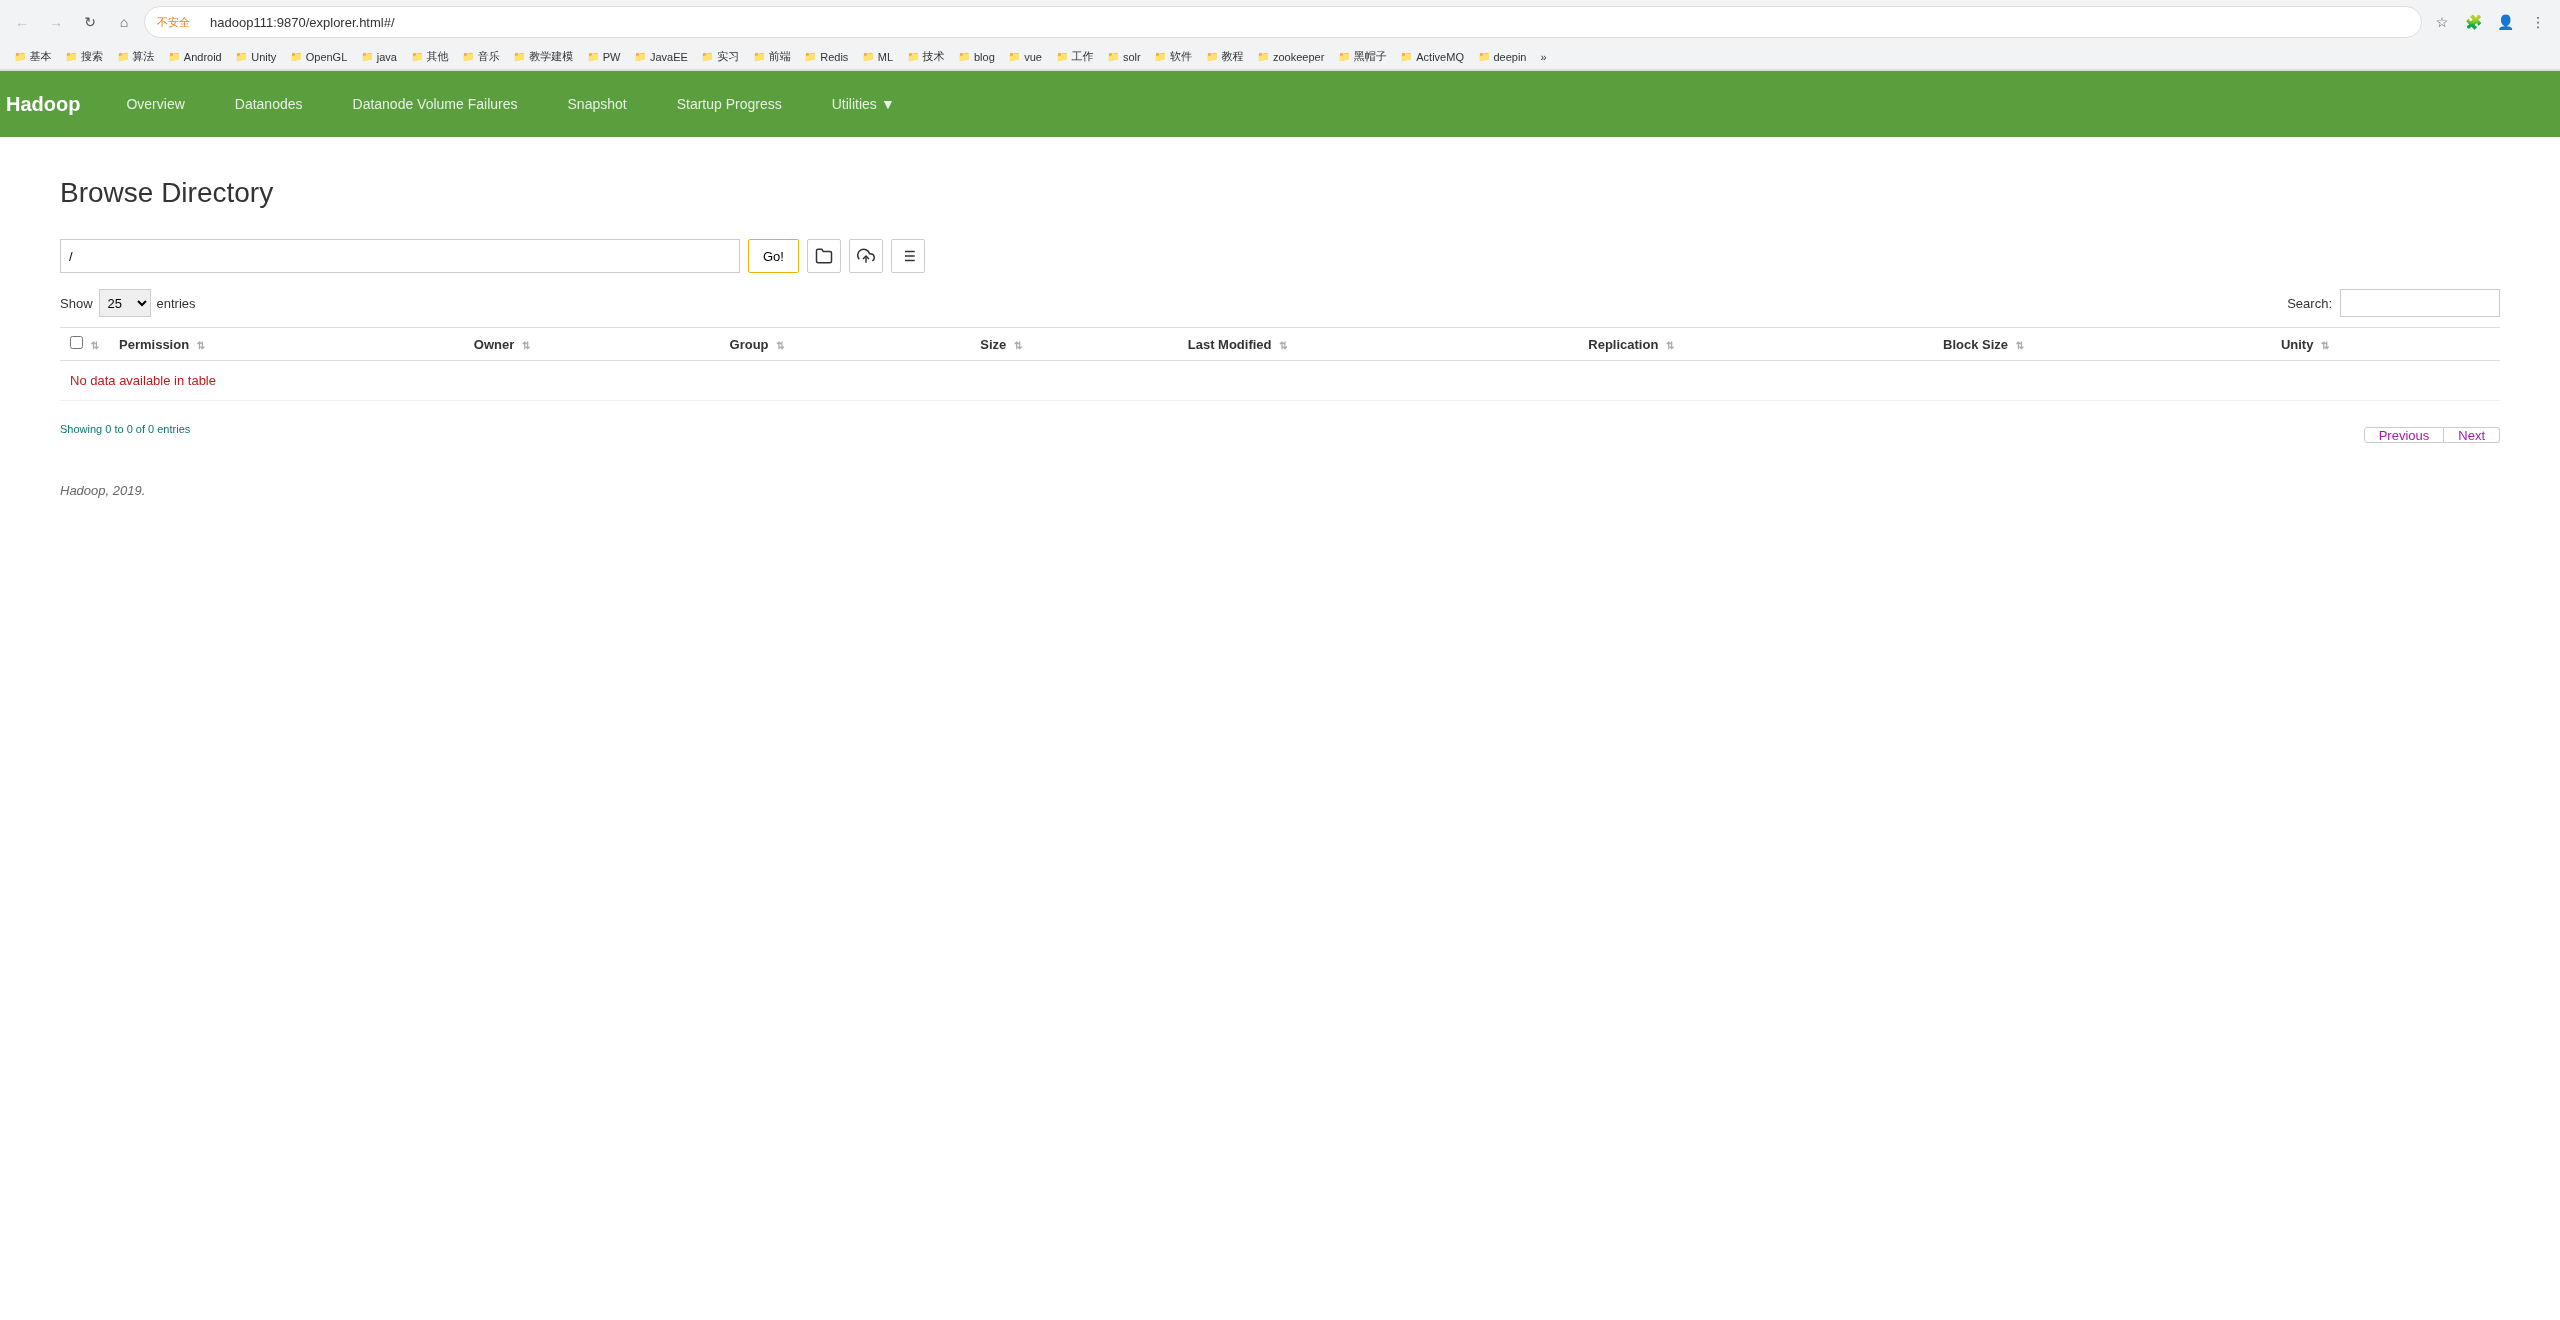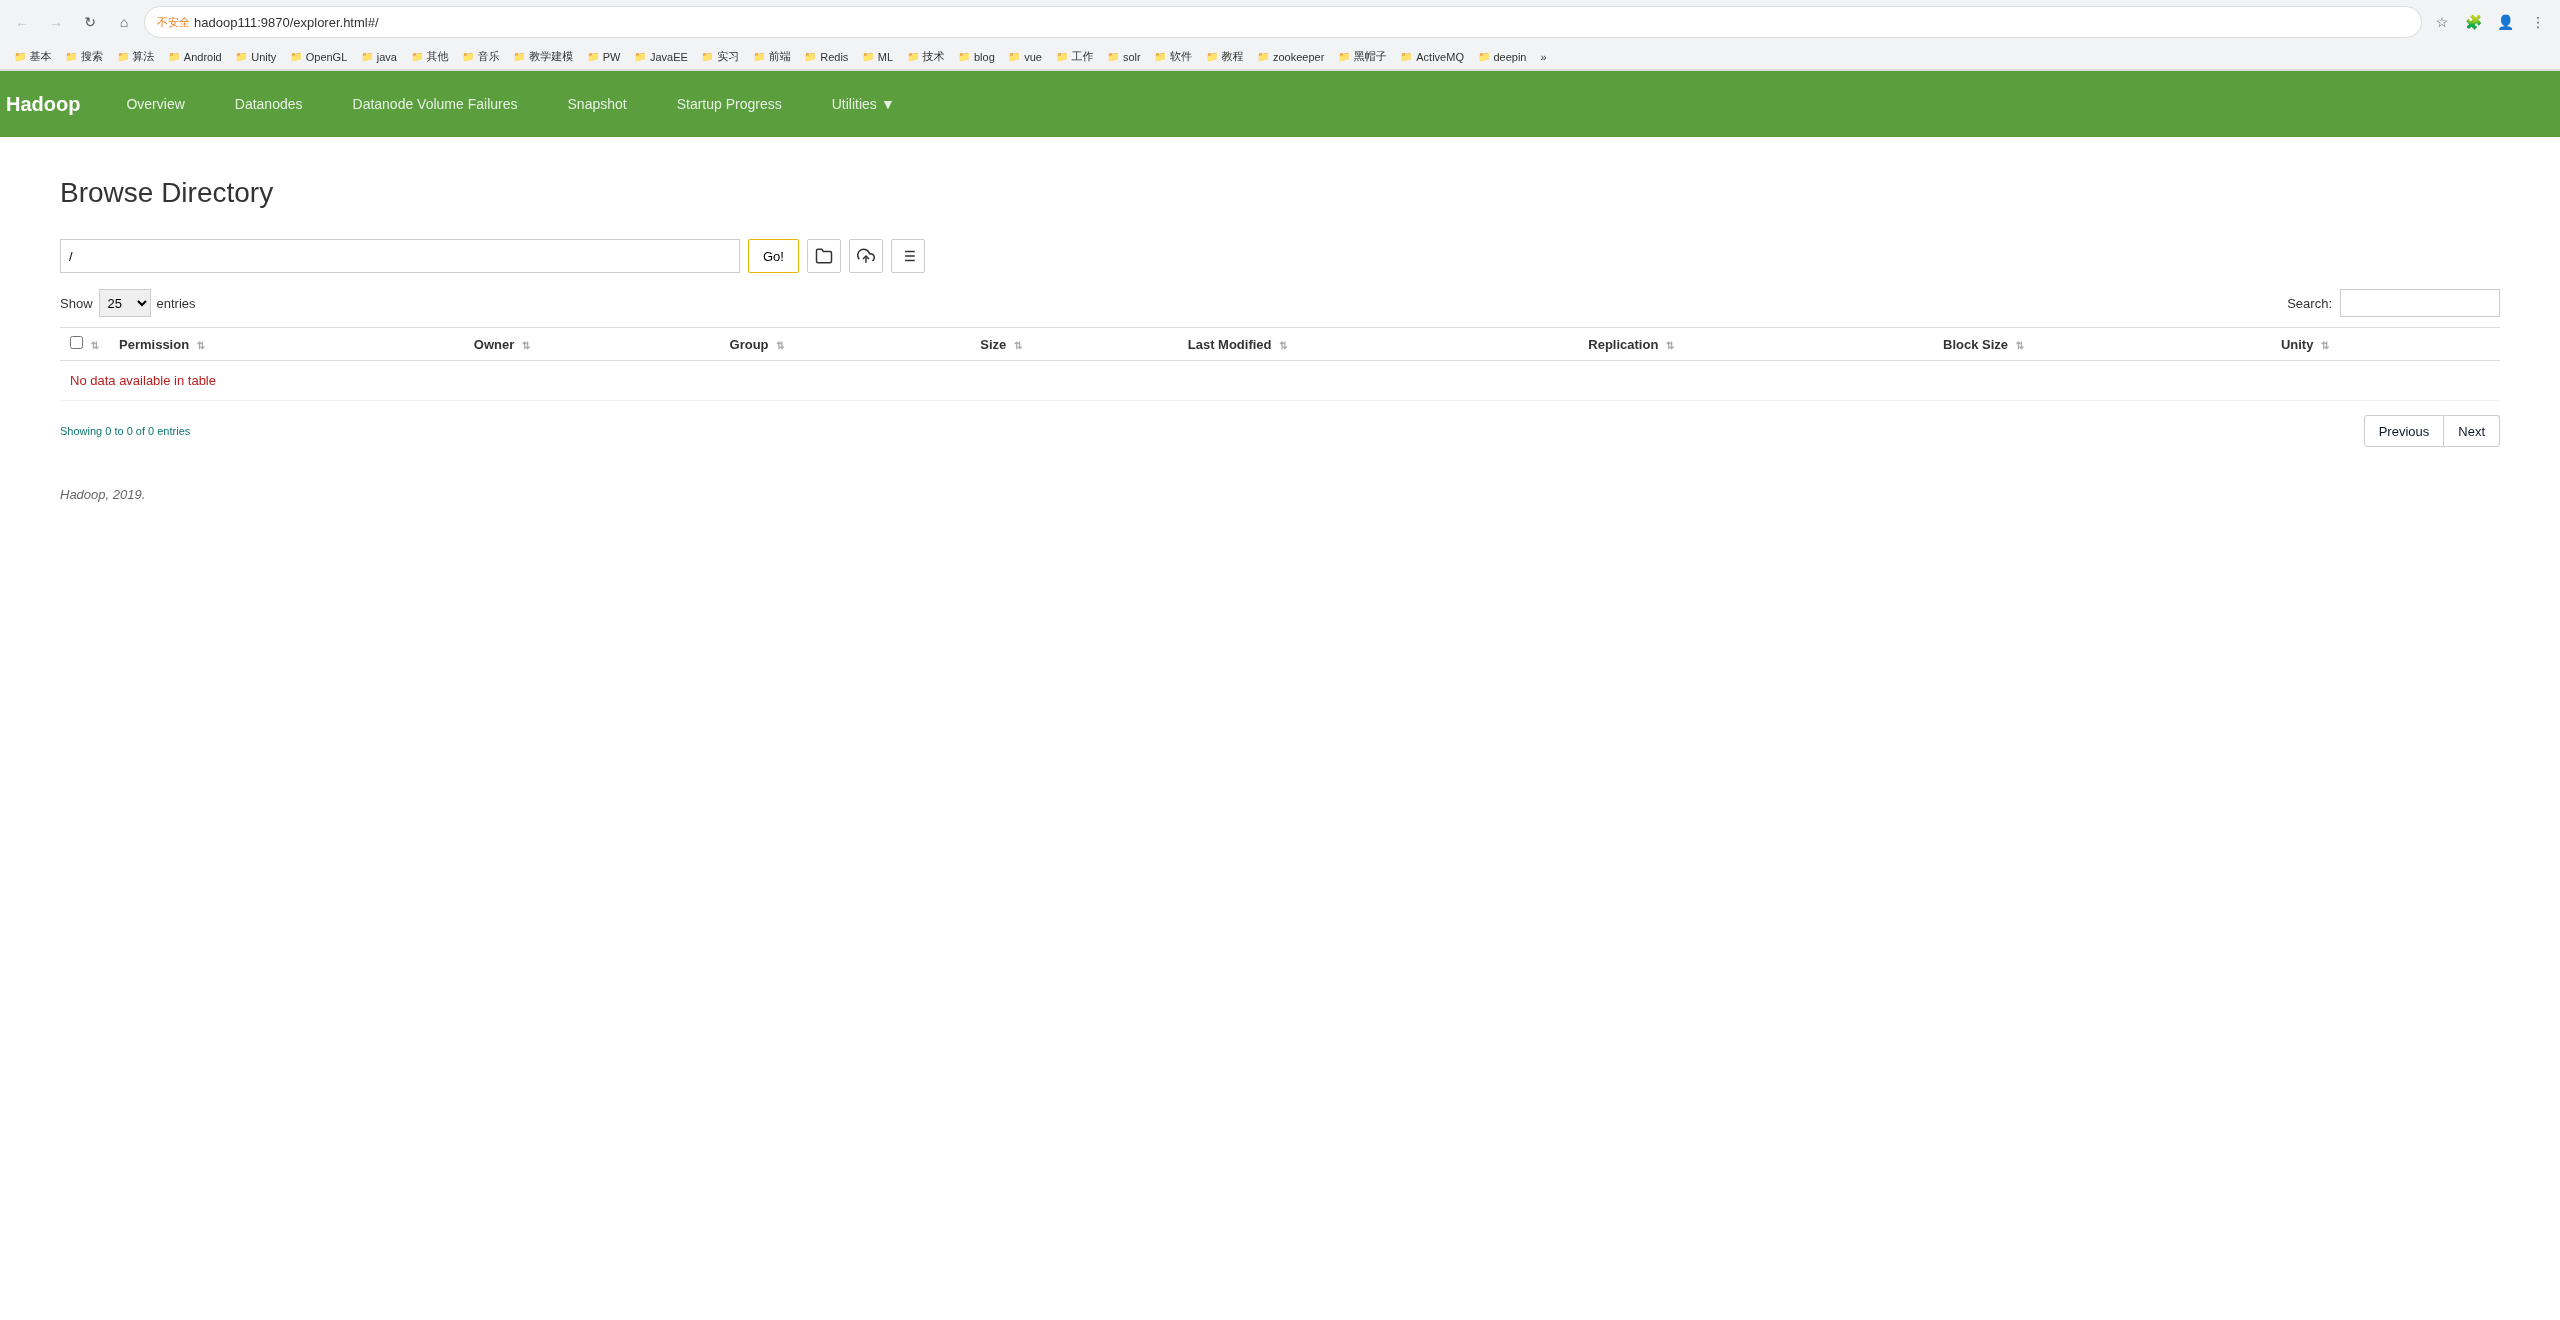--- a/index.html
+++ b/index.html
@@ -30,21 +30,21 @@
     .browser-nav-btn.disabled { color: #bbb; cursor: default; }
     .address-bar-container {
       flex: 1;
       display: flex;
       align-items: center;
       background: #fff;
       border: 1px solid #ddd;
       border-radius: 20px;
       padding: 4px 12px;
       height: 32px;
-      gap: 4px;
+      gap: 20px;
     }
     .security-warning {
       color: #e67e22;
       font-size: 11px;
       white-space: nowrap;
     }
     .address-text {
       flex: 1;
       font-size: 13px;
       color: #333;
@@ -242,27 +242,28 @@
     }
     .showing-text {
       font-size: 11px;
       color: #0f766e;
     }
     .pagination-btns {
       display: flex;
       gap: 0;
     }
     .page-btn {
-      height: 32px;
+      height: 16px;
       padding: 0 14px;
       border: 1px solid #ccc;
       background: #fff;
       cursor: pointer;
       font-size: 13px;
-      color: #0f172a;
+      color: #a21caf;
+      margin-top: 12px;
     }
     .page-btn:first-child { border-radius: 3px 0 0 3px; }
     .page-btn:last-child { border-radius: 0 3px 3px 0; border-left: none; }
 
     
     .footer {
       margin-top: 40px;
       font-size: 13px;
       color: #666;
       font-style: italic;

